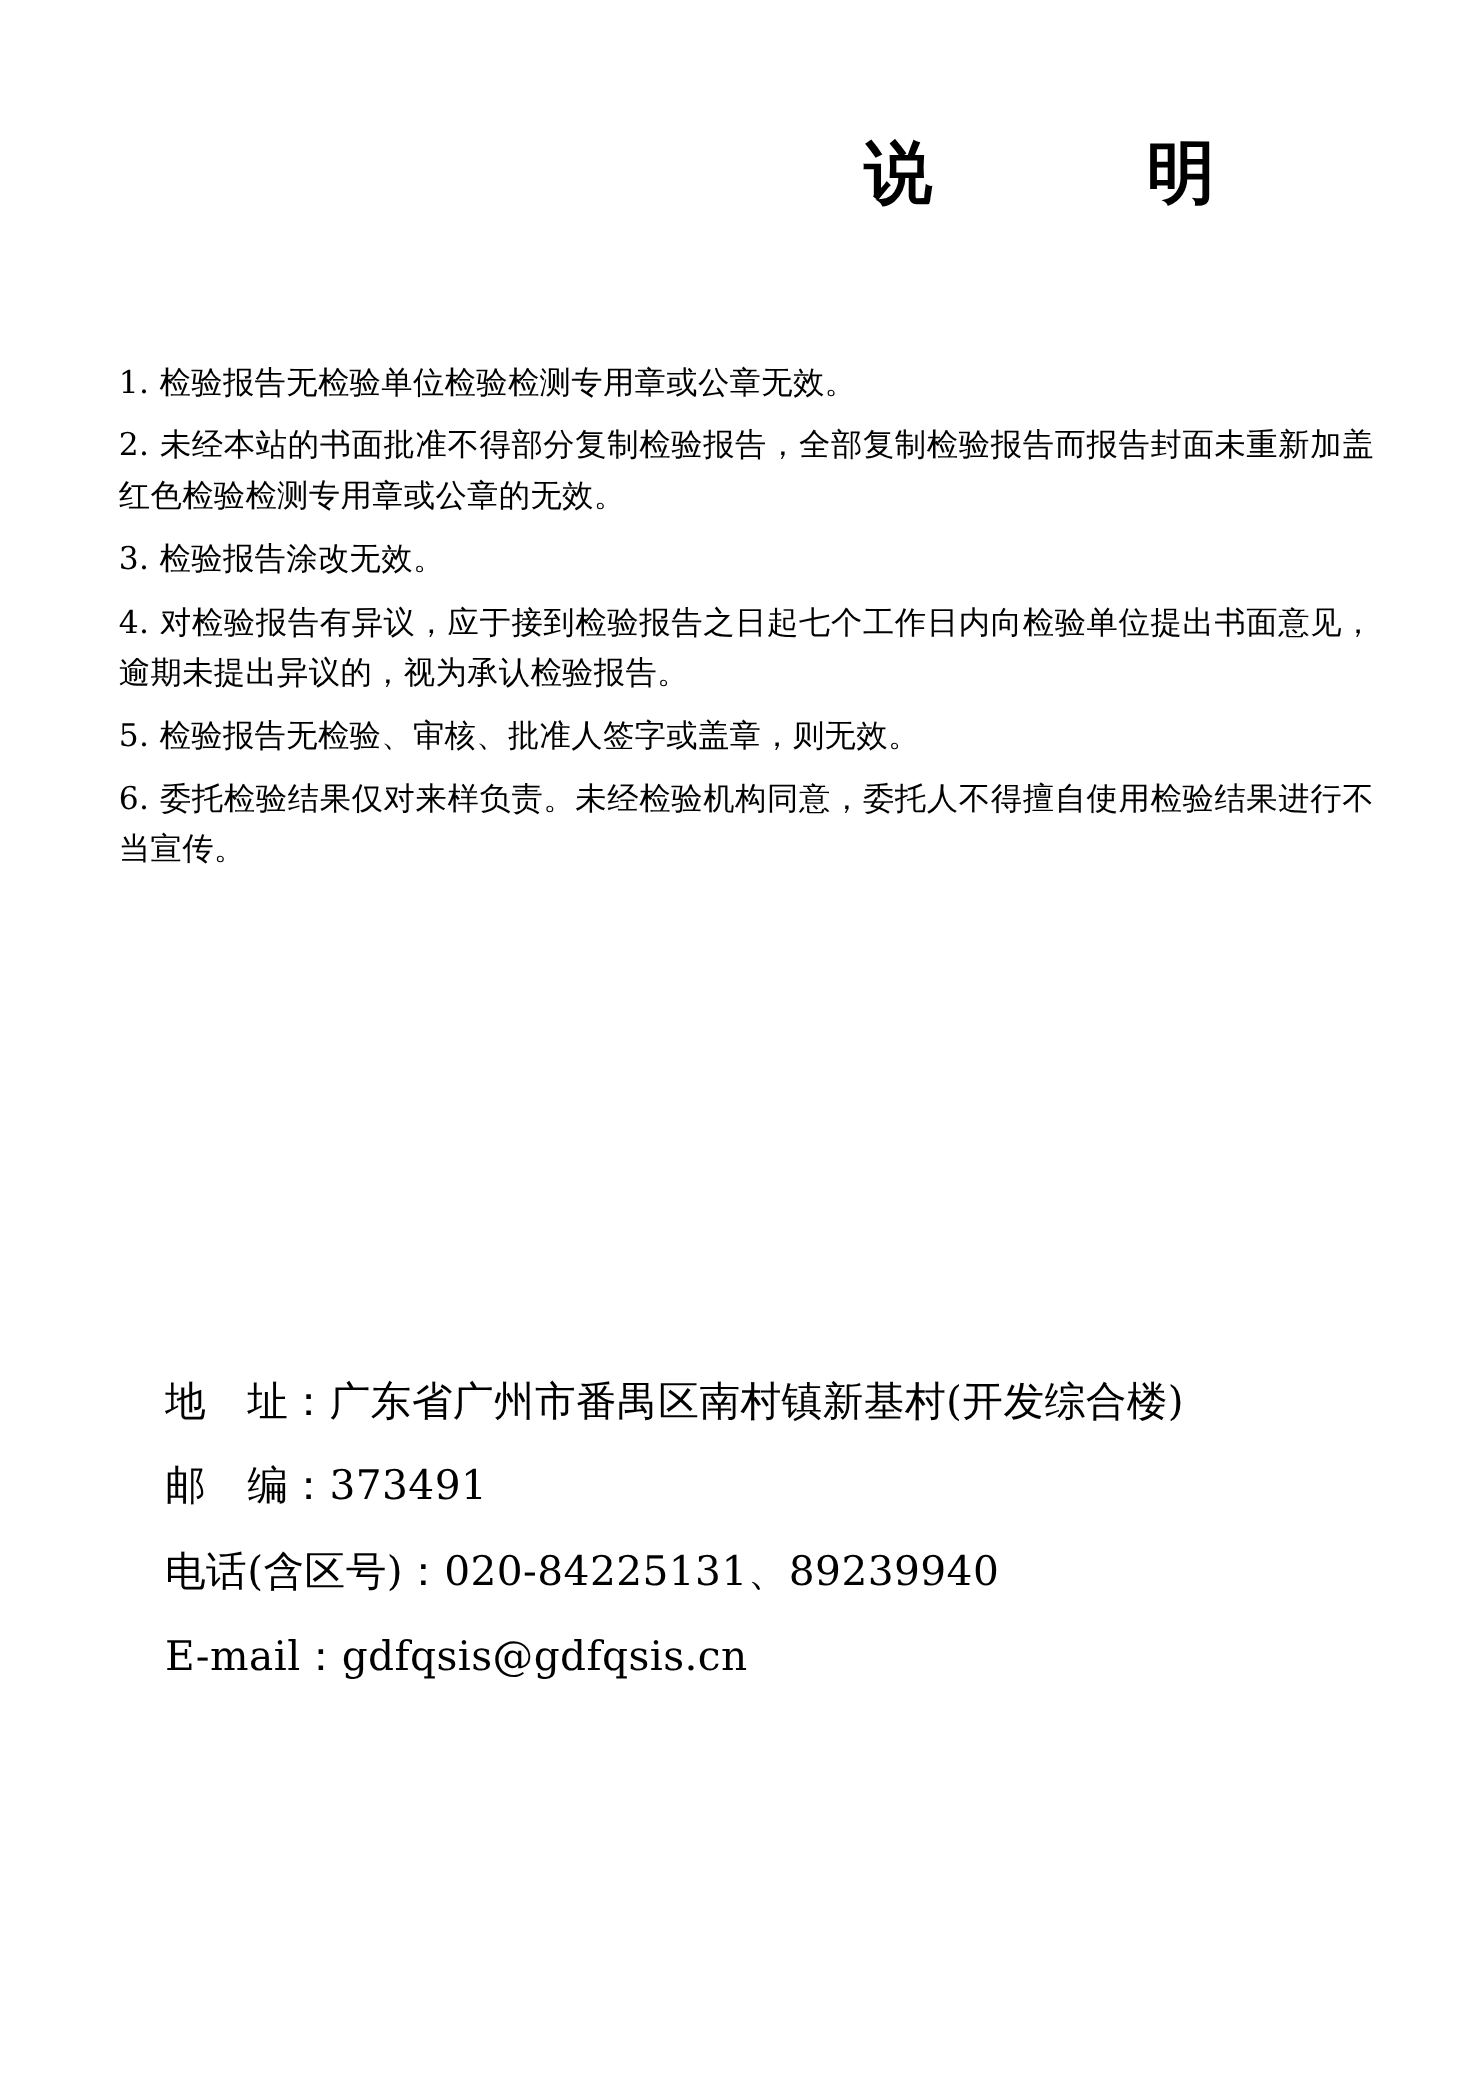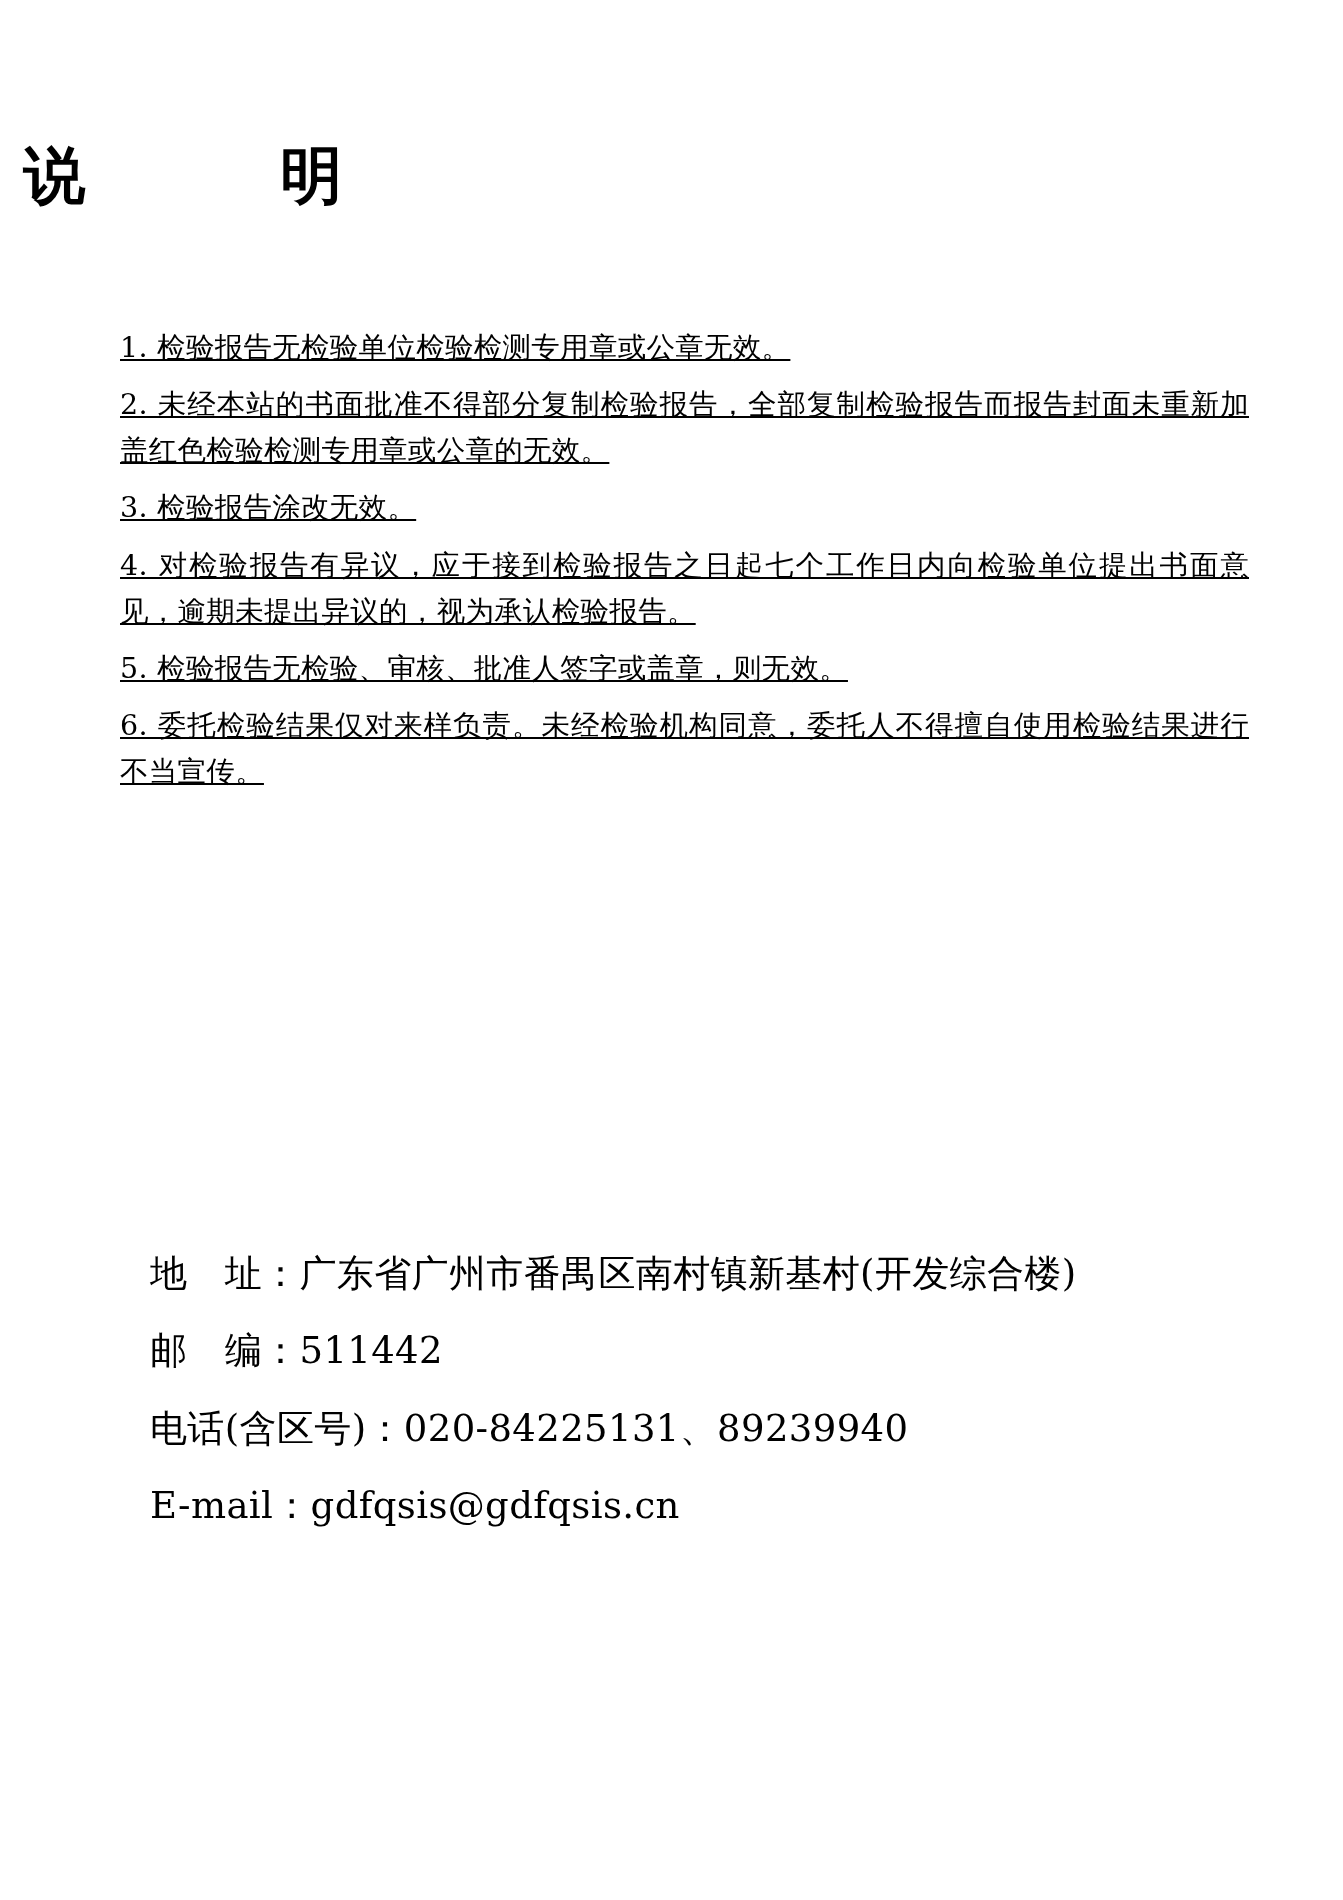--- a/index.html
+++ b/index.html
@@ -23,46 +23,44 @@
     width: 1343px;
     height: 1900px;
     box-sizing: border-box;
   }
 
   .doc-title {
     position: absolute;
     left: 0;
     top: 120px;
     width: 1128px;
-    text-align: left;
+    text-align: right;
     font-size: 62px;
     font-weight: bold;
     letter-spacing: 0.38em;
     text-indent: 0.38em;
     font-family: "DejaVu Serif", "Liberation Serif", serif;
     line-height: 1.2;
-    margin-top: 19px;
   }
 
   .notes {
     position: absolute;
     left: 104px;
     top: 325px;
     width: 1145px;
   }
 
   .note-item {
     font-size: 28.5px;
     line-height: 1.62;
-    margin: 0 0 11px 16px;
+    margin: 0 0 11px 4px;
     text-align: justify;
     text-justify: inter-ideograph;
     letter-spacing: 0.01em;
     white-space: normal;
-    text-decoration: underline;
   }
 
   .contact {
     position: absolute;
     left: 150px;
     top: 1245px;
     width: 1060px;
   }
 
   .contact-line {
@@ -87,18 +85,18 @@
     <p class="note-item">1. 检验报告无检验单位检验检测专用章或公章无效。</p>
     <p class="note-item">2. 未经本站的书面批准不得部分复制检验报告，全部复制检验报告而报告封面未重新加盖红色检验检测专用章或公章的无效。</p>
     <p class="note-item">3. 检验报告涂改无效。</p>
     <p class="note-item">4. 对检验报告有异议，应于接到检验报告之日起七个工作日内向检验单位提出书面意见，逾期未提出异议的，视为承认检验报告。</p>
     <p class="note-item">5. 检验报告无检验、审核、批准人签字或盖章，则无效。</p>
     <p class="note-item">6. 委托检验结果仅对来样负责。未经检验机构同意，委托人不得擅自使用检验结果进行不当宣传。</p>
   </div>
 
   <div class="contact">
     <p class="contact-line">地　址：广东省广州市番禺区南村镇新基村(开发综合楼)</p>
-    <p class="contact-line mono-val">邮　编：511442</p>
+    <p class="contact-line mono-val">邮　编：373491</p>
     <p class="contact-line mono-val">电话(含区号)：020-84225131、89239940</p>
     <p class="contact-line mono-val">E-mail：gdfqsis@gdfqsis.cn</p>
   </div>
 
 </div>
 
 </body></html>

